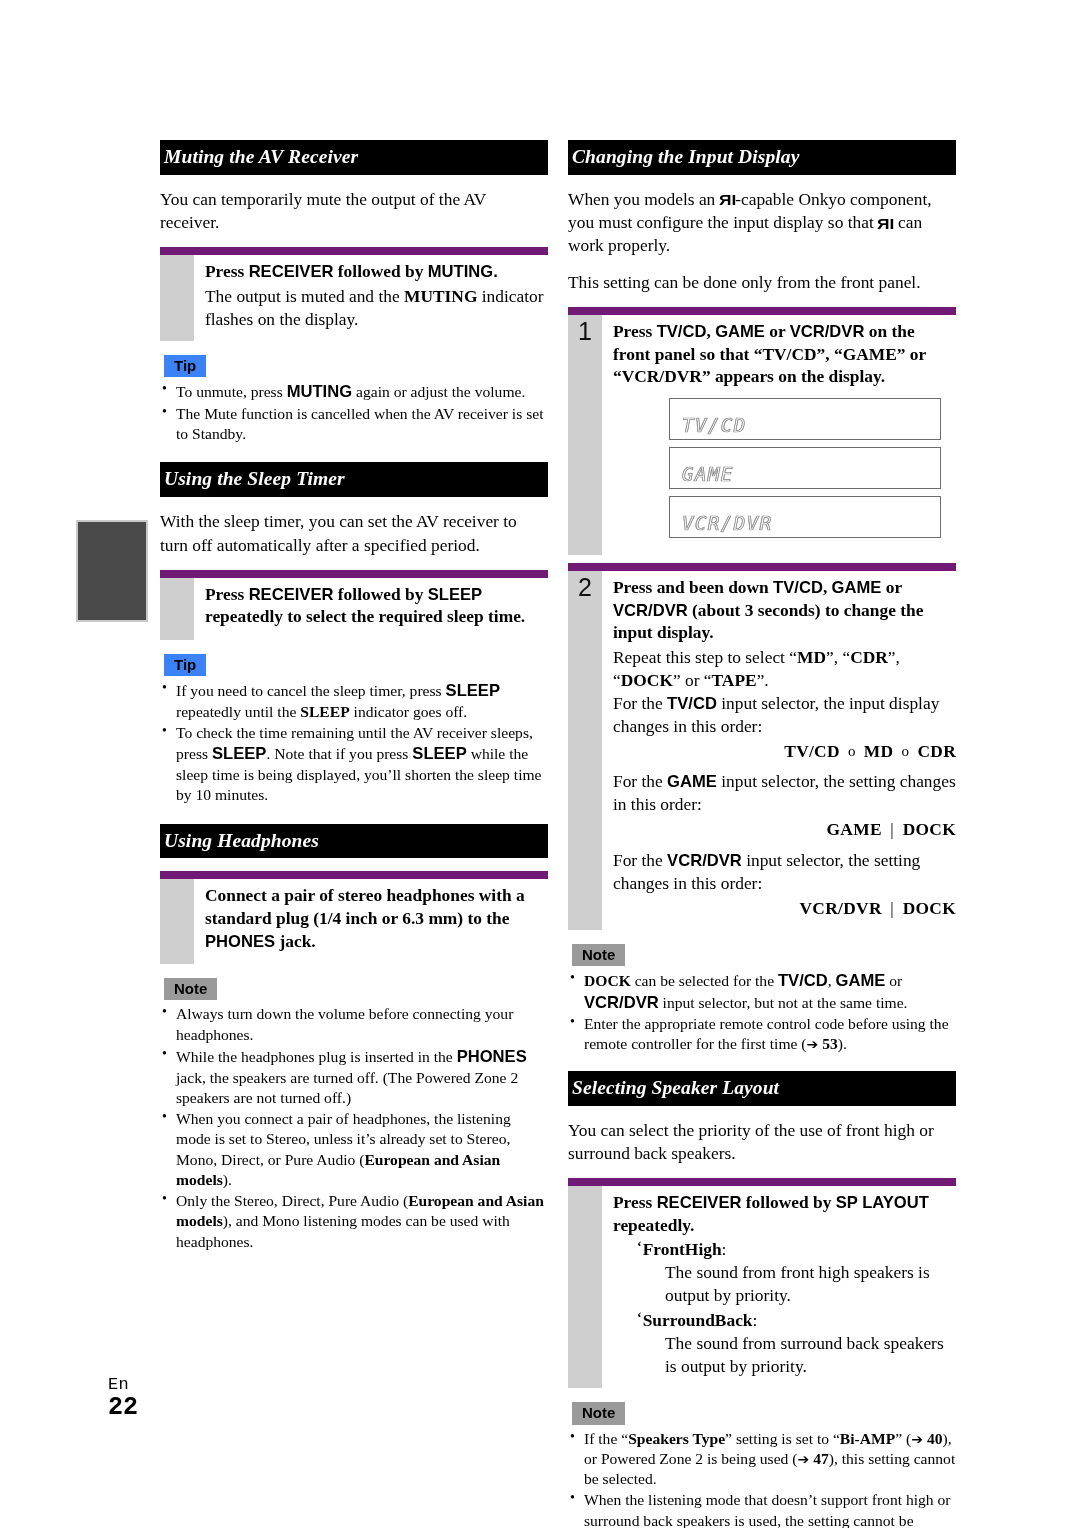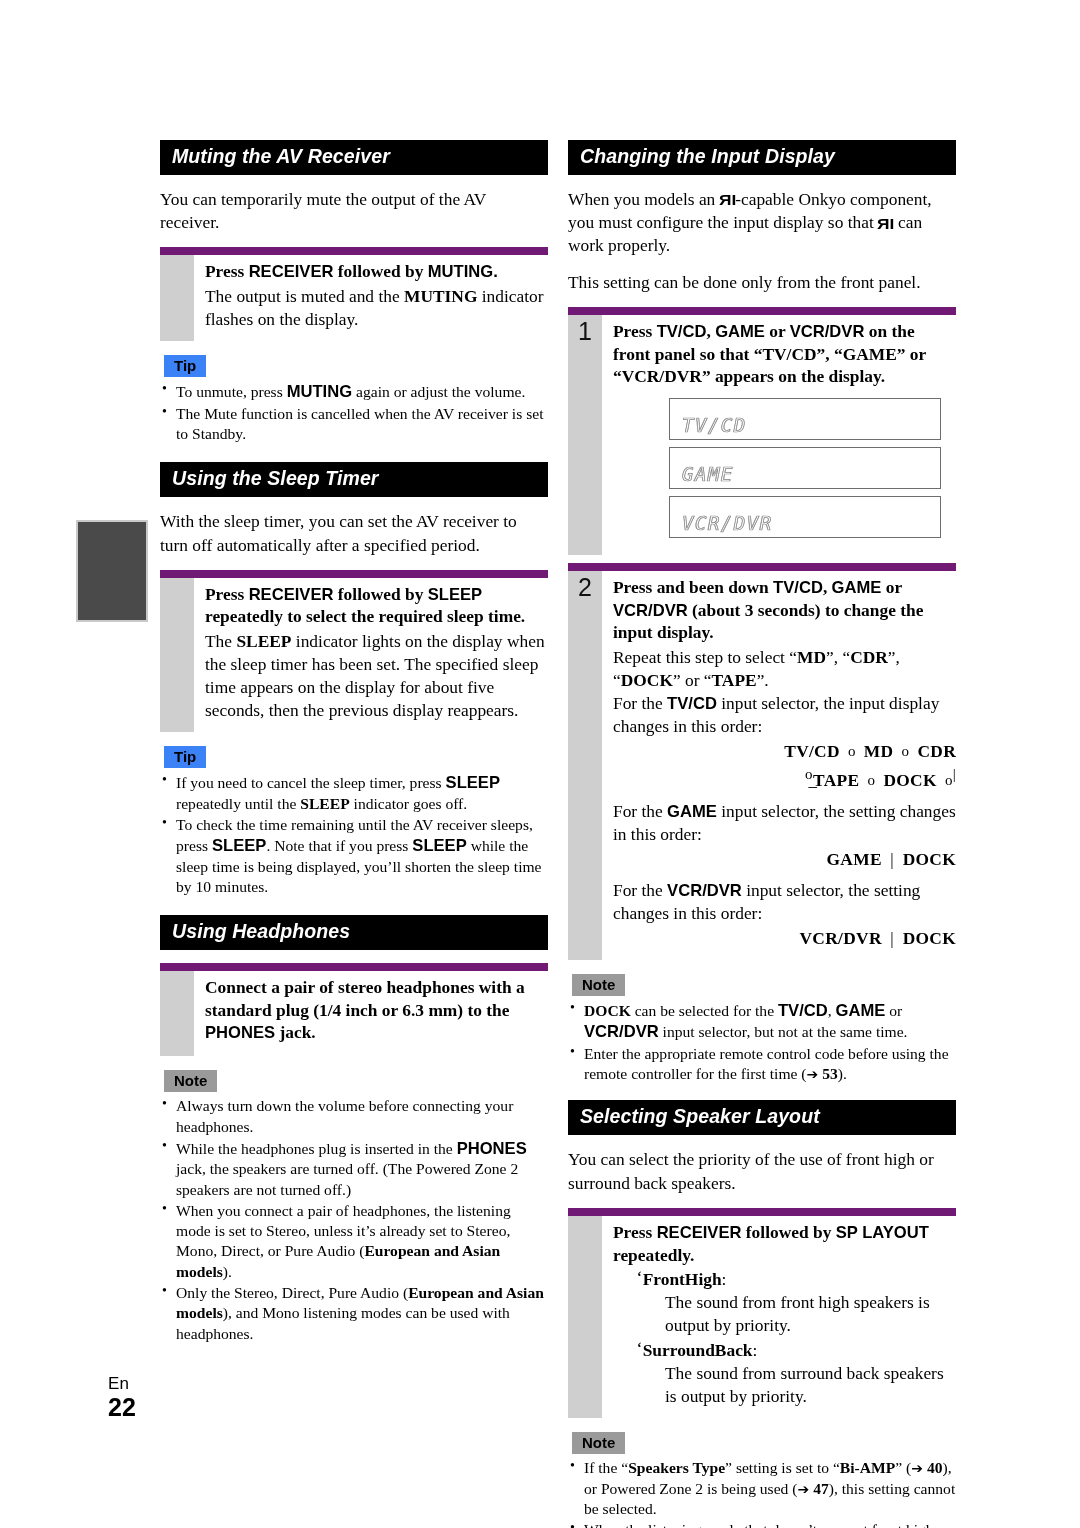--- a/index.html
+++ b/index.html
@@ -37,26 +37,26 @@
     top: 140px;
     width: 388px;
   }
   .col-left  { left: 160px; }
   .col-right { left: 568px; }
 
   
   .banner {
     background: #000000;
     color: #ffffff;
-    font-family: Liberation Sans, sans-serif;
+    font-family: Liberation Serif, serif;
     font-style: italic;
     font-weight: bold;
     font-size: 19.5px;
     letter-spacing: 0.1px;
-    padding: 6px 0 7px 12px;
+    padding: 6px 0 7px 4px;
     margin: 0 0 13px 0;
     line-height: 1.12;
   }
 
   
   p.body {
     font-size: 17.4px;
     line-height: 1.34;
     margin: 0 0 13px 0;
     text-align: left;
@@ -220,21 +220,21 @@
     padding-right: 1px;
   }
   .sub-label { padding-left: 24px; font-weight: bold; font-size: 17.4px; line-height: 1.32; margin: 2px 0 0 0;}
   .sub-desc  { padding-left: 52px; font-size: 17.4px; line-height: 1.32; margin: 0; }
 
   
   .footer {
     position: absolute;
     left: 108px;
     bottom: 108px;
-    font-family: Liberation Sans, sans-serif;
+    font-family: Liberation Mono, monospace;
     text-align: left;
   }
   .footer .lang { font-size: 17px; font-weight: normal; letter-spacing: 0.2px; }
   .footer .num  { font-size: 25px; font-weight: bold; line-height: 1.0; margin-top: 1px; }
 </style>
 </head>
 <body>
 
 <div class="page">
 
@@ -261,21 +261,20 @@
     </ul>
 
     
     <div class="banner" style="margin-top:18px">Using the Sleep Timer</div>
     <p class="body">With the sleep timer, you can set the AV receiver to turn off automatically after a specified period.</p>
 
     <div class="step">
       <div class="step-gutter">&nbsp;</div>
       <div class="step-body">
         <p class="step-lead"><span>Press </span><span class="key">RECEIVER</span><span> followed by </span><span class="key">SLEEP</span><span> repeatedly to select the required sleep time.</span></p>
-        <p class="step-text"><span>The </span><b class="ser">SLEEP</b><span> indicator lights on the display when the sleep timer has been set. The specified sleep time appears on the display for about five seconds, then the previous display reappears.</span></p>
       </div>
     </div>
 
     <div class="tag tip">Tip</div>
     <ul class="bullets">
       <li>If you need to cancel the sleep timer, press <b class="key">SLEEP</b> repeatedly until the <b class="ser">SLEEP</b> indicator goes off.</li>
       <li>To check the time remaining until the AV receiver sleeps, press <b class="key">SLEEP</b>. Note that if you press <b class="key">SLEEP</b> while the sleep time is being displayed, you’ll shorten the sleep time by 10 minutes.</li>
     </ul>
 
     
@@ -329,21 +328,20 @@
       <div class="step-gutter">2</div>
       <div class="step-body">
         <p class="step-lead"><span>Press and been down </span><span class="key">TV/CD</span><span>, </span><span class="key">GAME</span><span> or </span><span class="key">VCR/DVR</span><span> (about 3 seconds) to change the input display.</span></p>
 
         <p class="step-text"><span>Repeat this step to select “</span><b class="ser">MD</b><span>”, “</span><b class="ser">CDR</b><span>”, “</span><b class="ser">DOCK</b><span>” or “</span><b class="ser">TAPE</b><span>”.</span></p>
 
         <p class="step-text"><span>For the </span><span class="key">TV/CD</span><span> input selector, the input display changes in this order:</span></p>
 
         <p class="flow indent1"><span>TV/CD</span><span class="arrow-o">&nbsp; o &nbsp;</span><span>MD</span><span class="arrow-o">&nbsp; o &nbsp;</span><span>CDR</span></p>
 
-        <p class="flow indent2"><span class="arrow-sup">o</span><span style="font-weight:normal;">̲</span><span>TAPE</span><span class="arrow-o">&nbsp; o &nbsp;</span><span>DOCK</span><span class="arrow-o">&nbsp; o</span><span class="arrow-sup">|</span></p>
 
         <p class="step-text" style="margin-top:8px"><span>For the </span><span class="key">GAME</span><span> input selector, the setting changes in this order:</span></p>
 
         <p class="flow indent3"><span>GAME</span><span class="bar">&nbsp;|&nbsp;</span><span>DOCK</span></p>
 
         <p class="step-text" style="margin-top:8px"><span>For the </span><span class="key">VCR/DVR</span><span> input selector, the setting changes in this order:</span></p>
 
         <p class="flow indent3" style="padding-left:84px"><span>VCR/DVR</span><span class="bar">&nbsp;|&nbsp;</span><span>DOCK</span></p>
       </div>
     </div>

